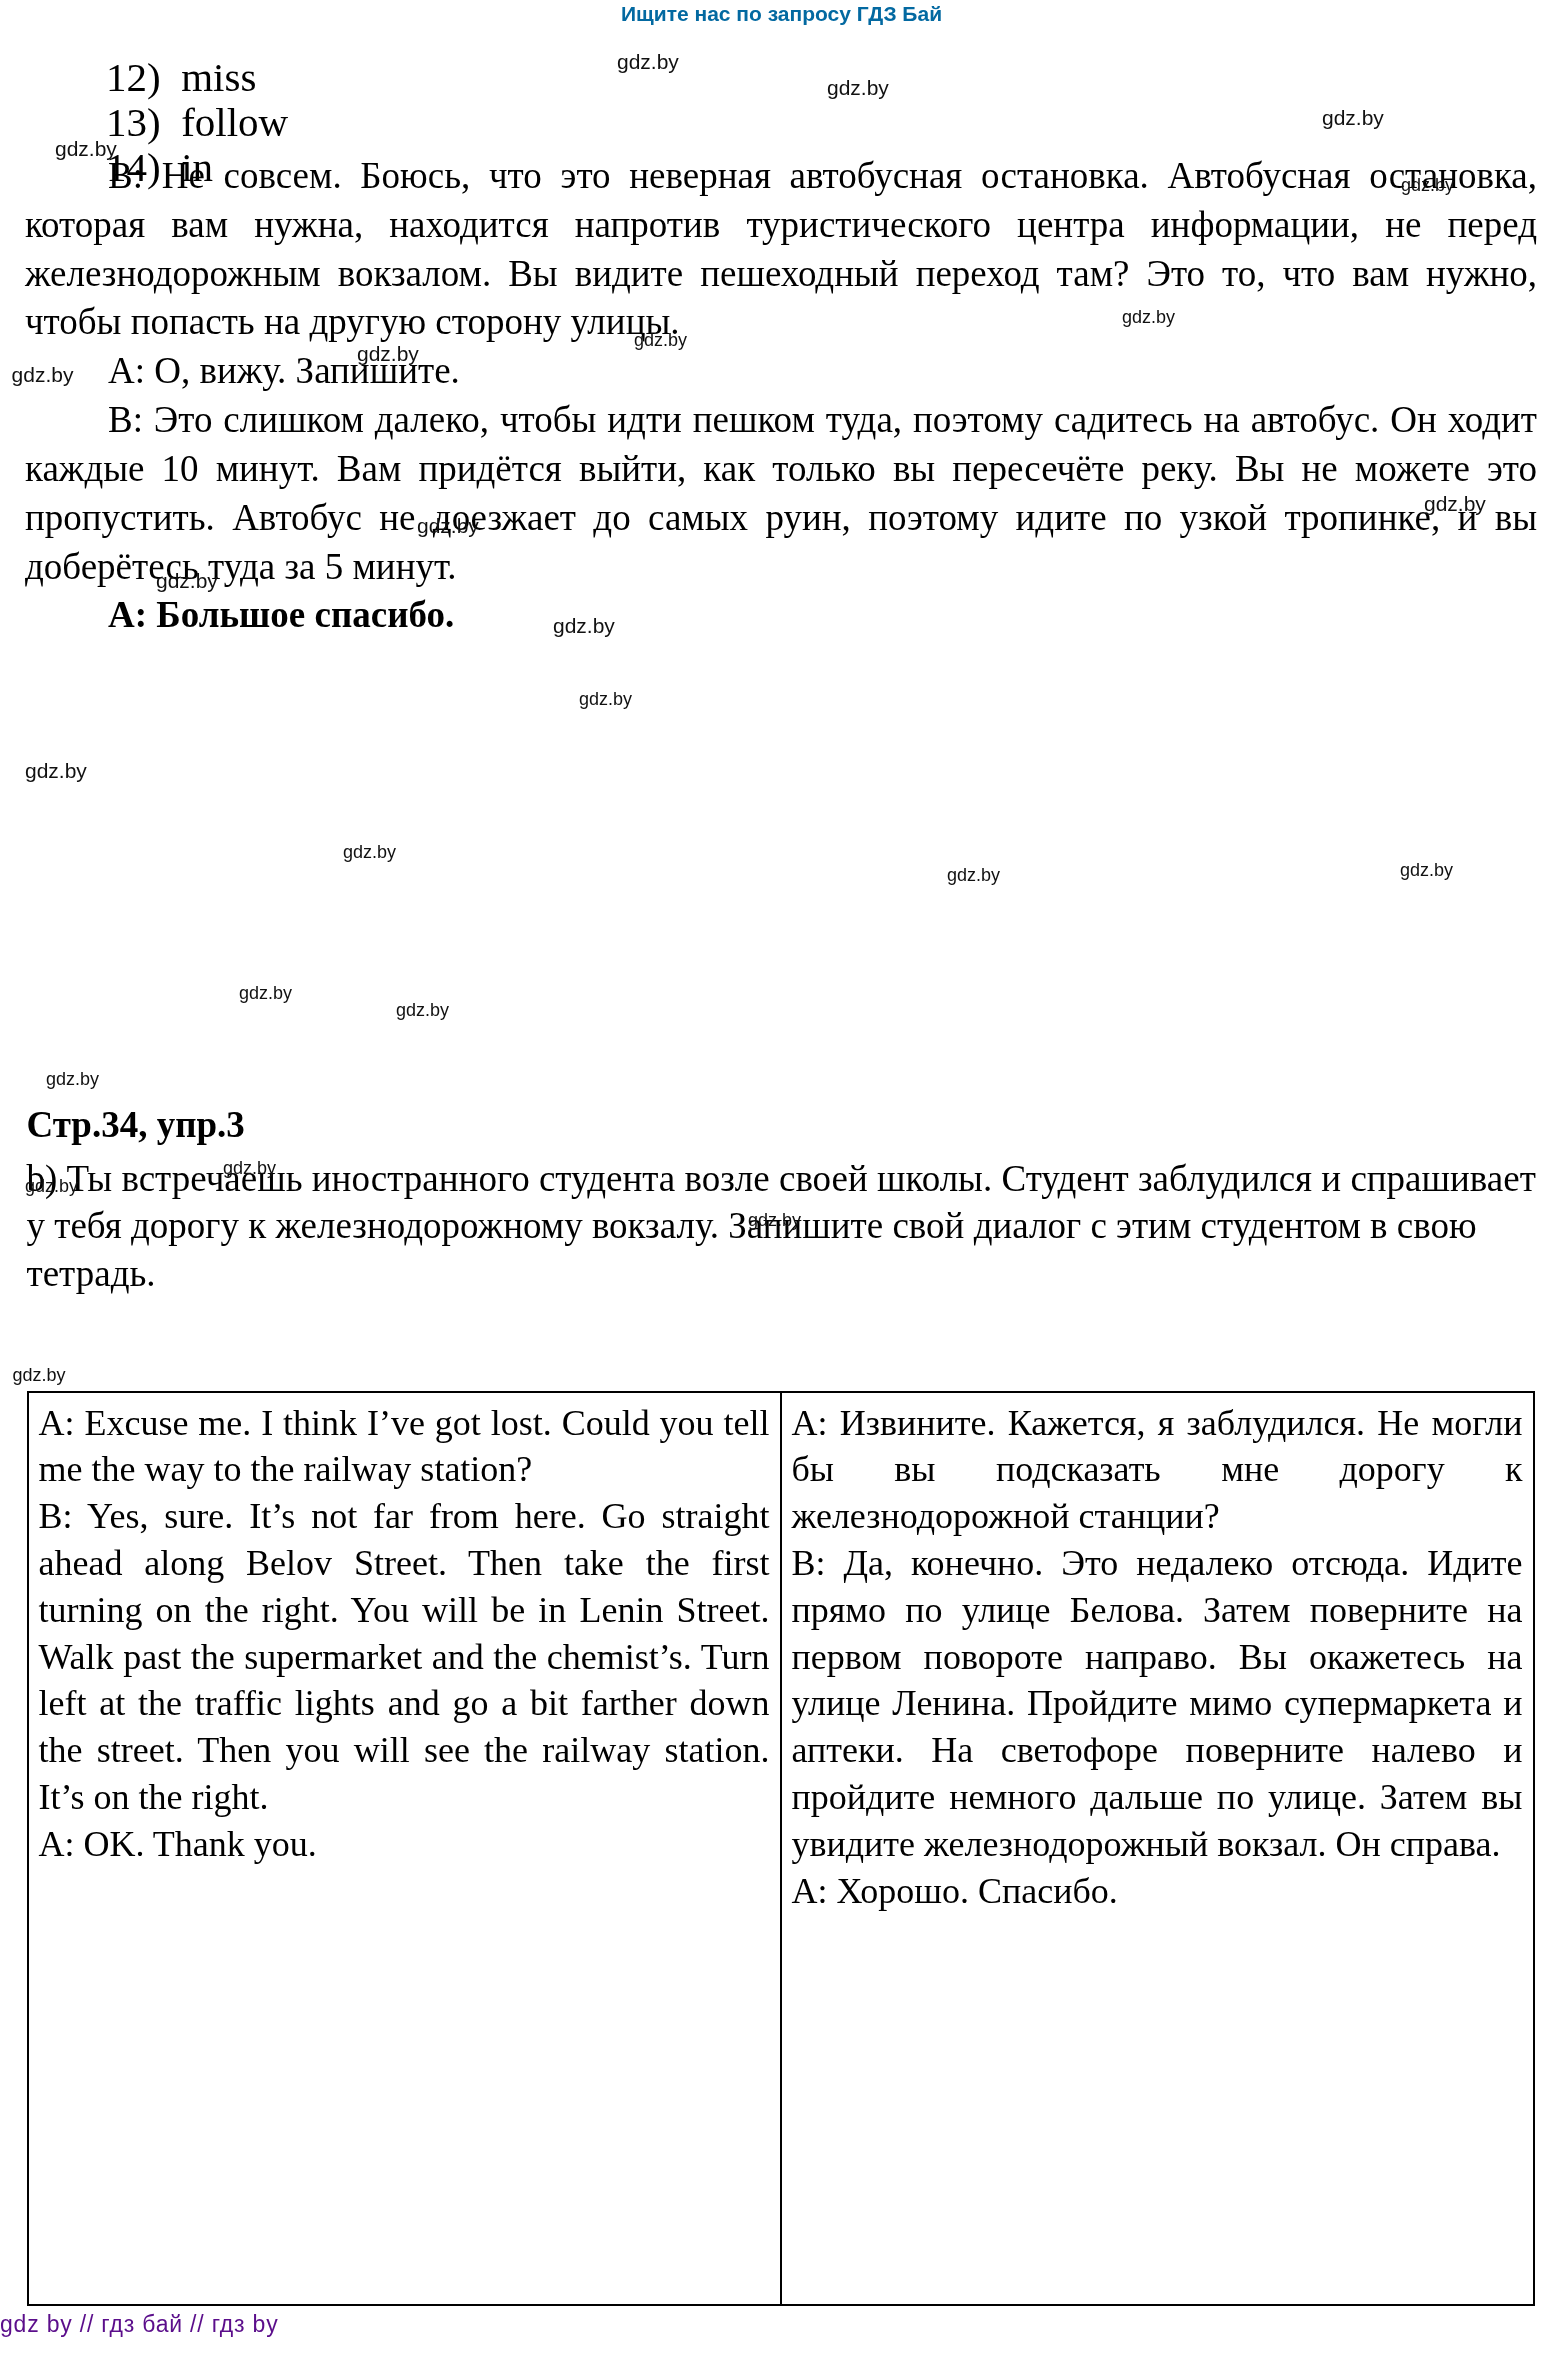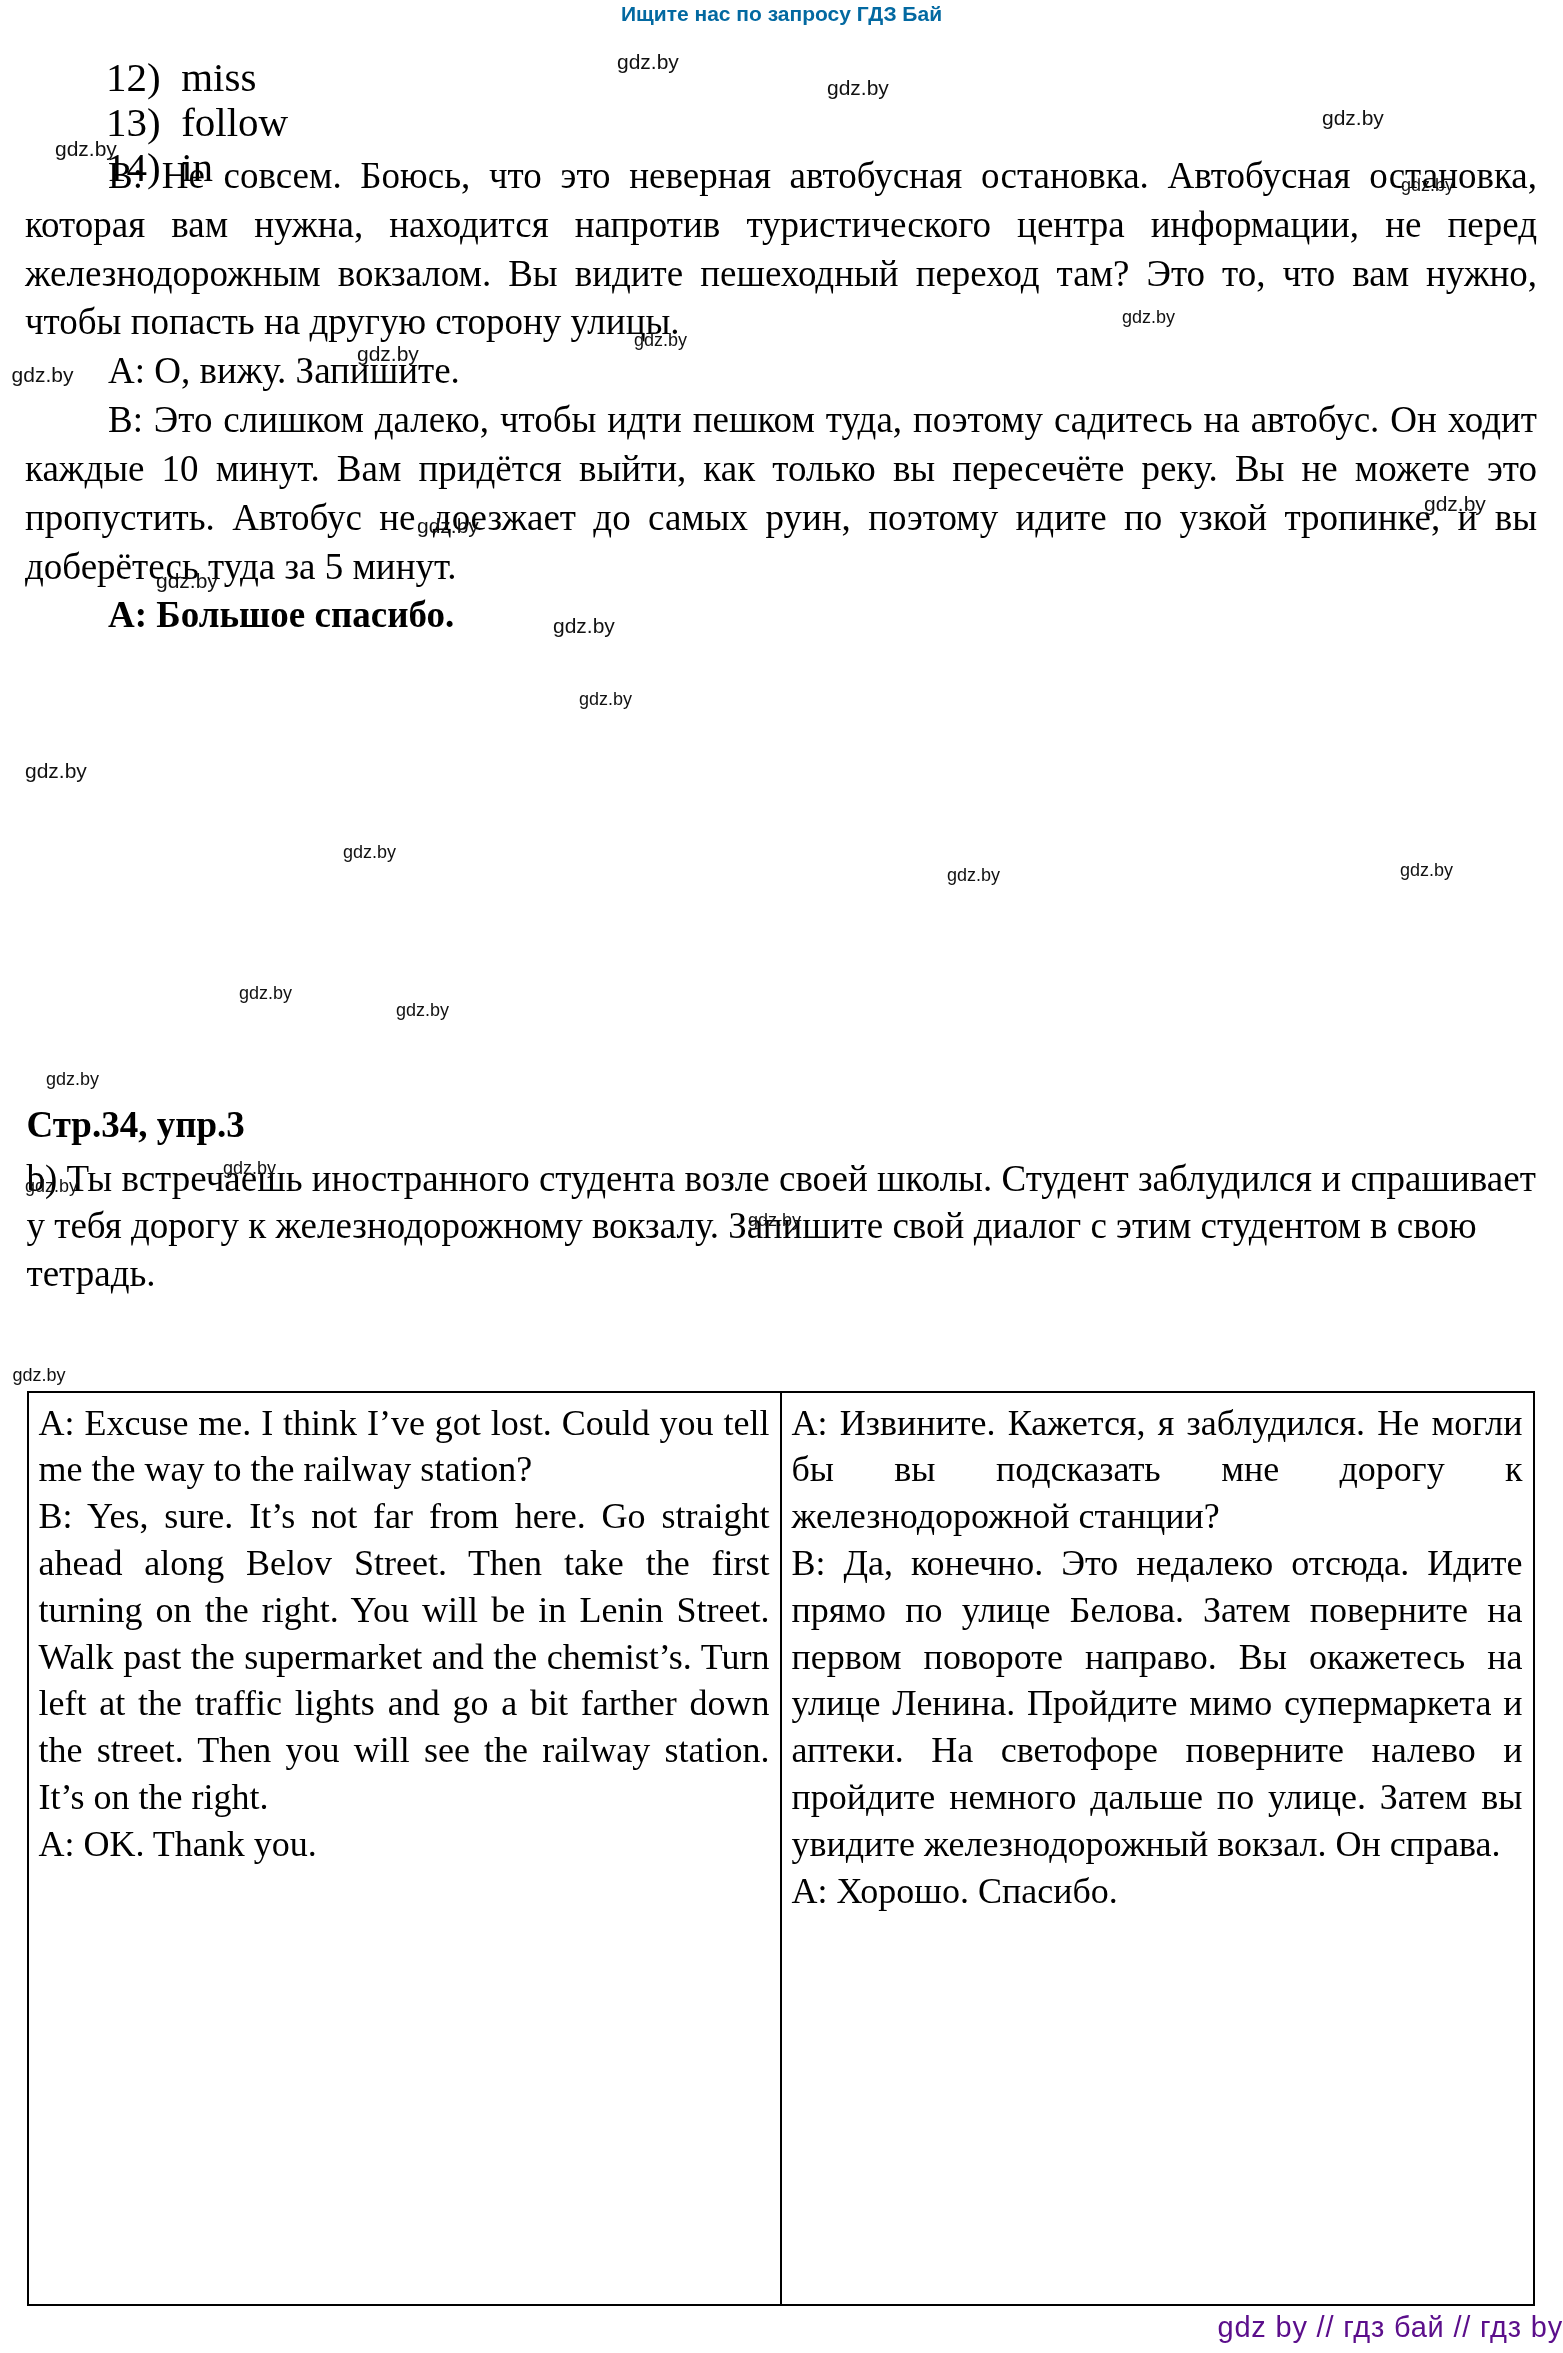--- a/index.html
+++ b/index.html
@@ -111,23 +111,23 @@
     text-indent: 0;
   }
   .dialog-table .cell-inner p.last-line { text-align: left; }
 
   
   .footer-line {
     position: absolute;
     left: 0;
     top: 2311px;
     width: 1563px;
-    text-align: right;
+    text-align: left;
     font-family: "Liberation Sans", sans-serif;
-    font-size: 29px;
+    font-size: 23px;
     color: #5b0e8b;
     letter-spacing: 0.8px;
   }
 
   
   .wm {
     position: absolute;
     font-family: "Liberation Sans", sans-serif;
     color: #111111;
     white-space: nowrap;

